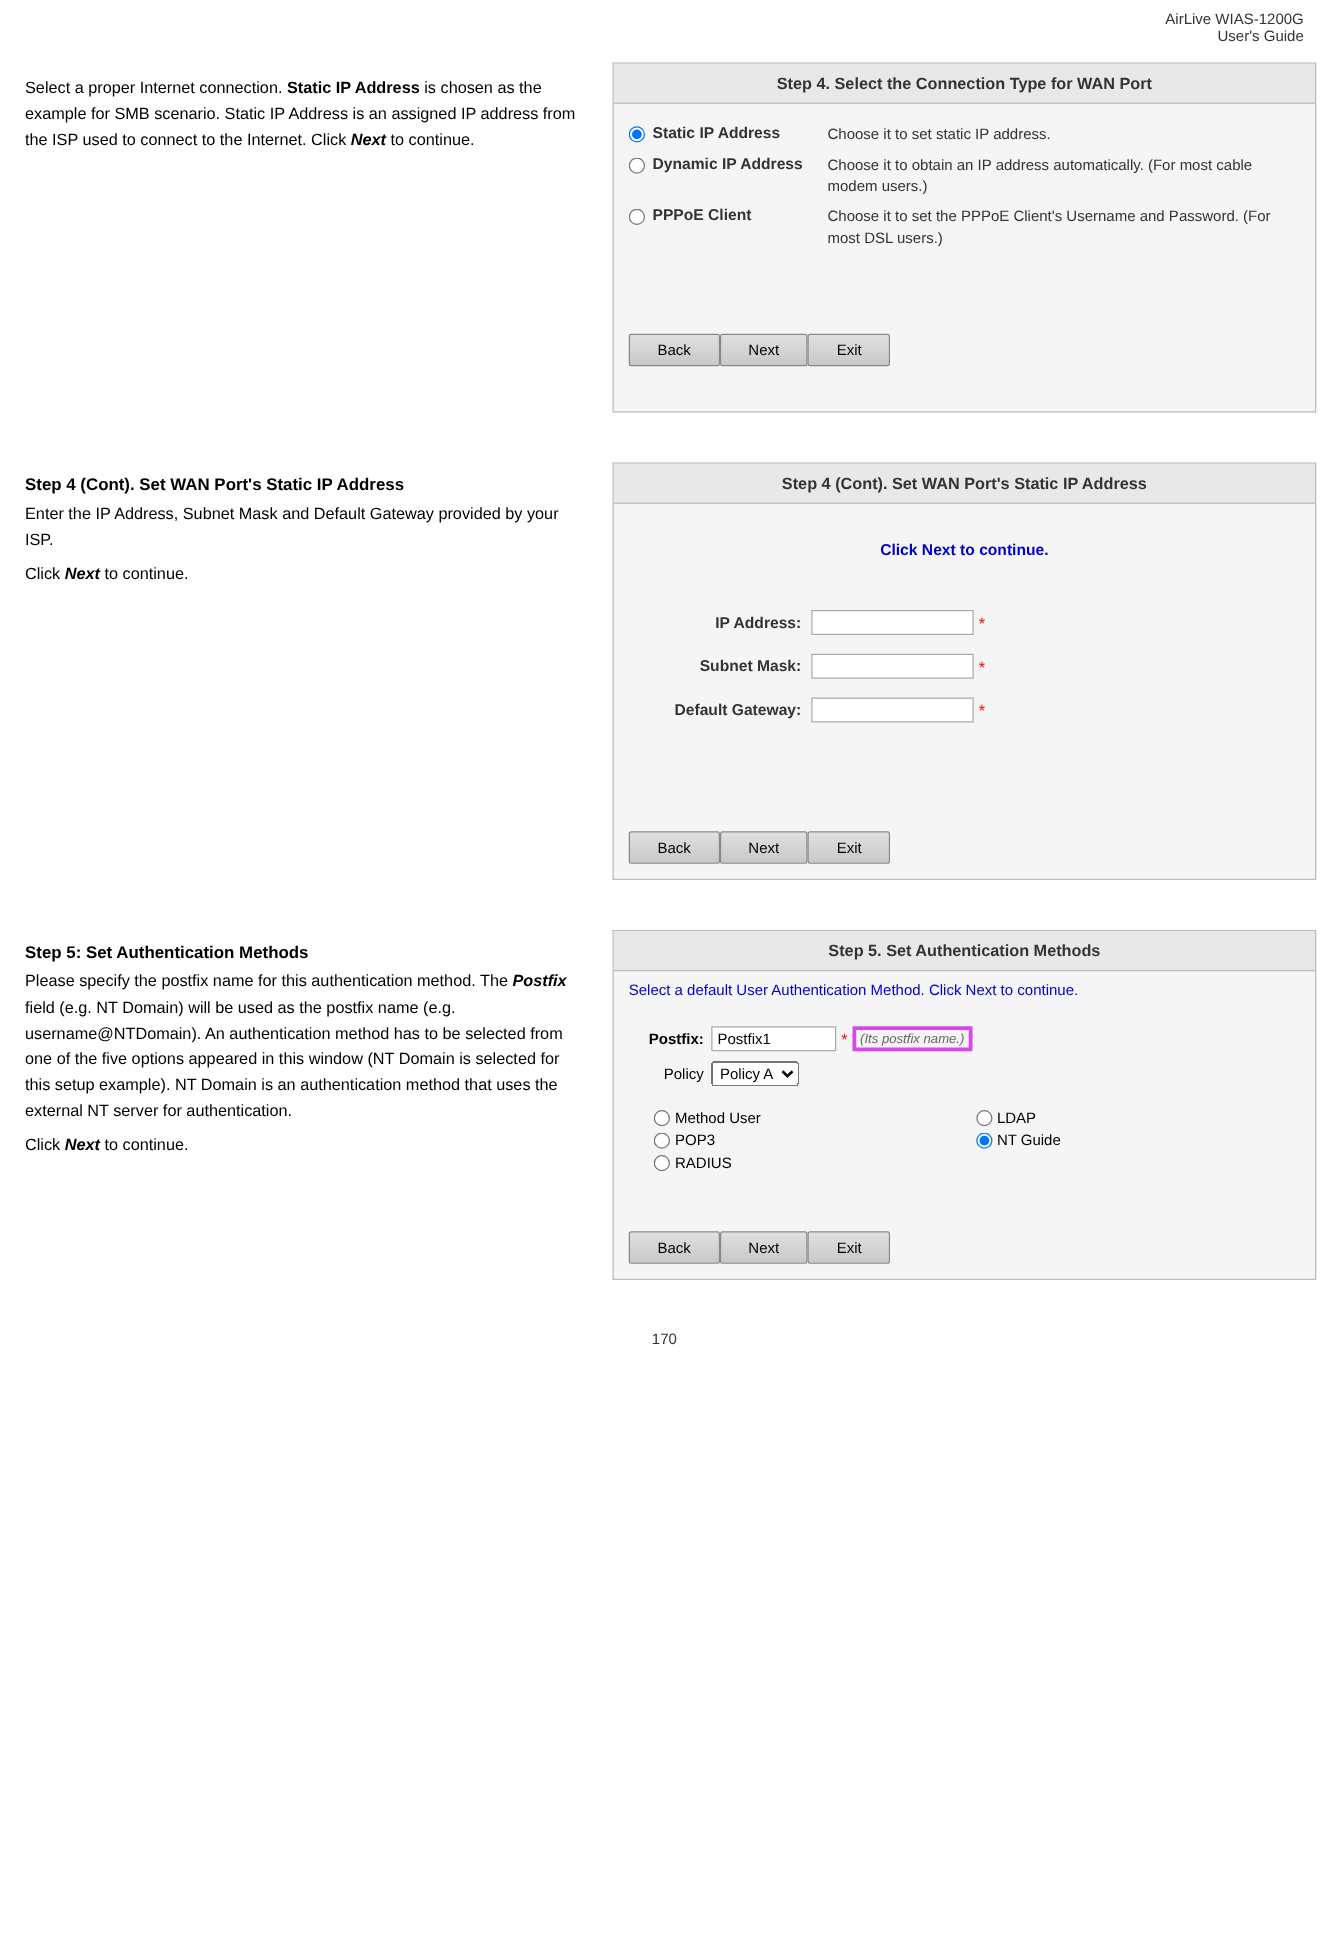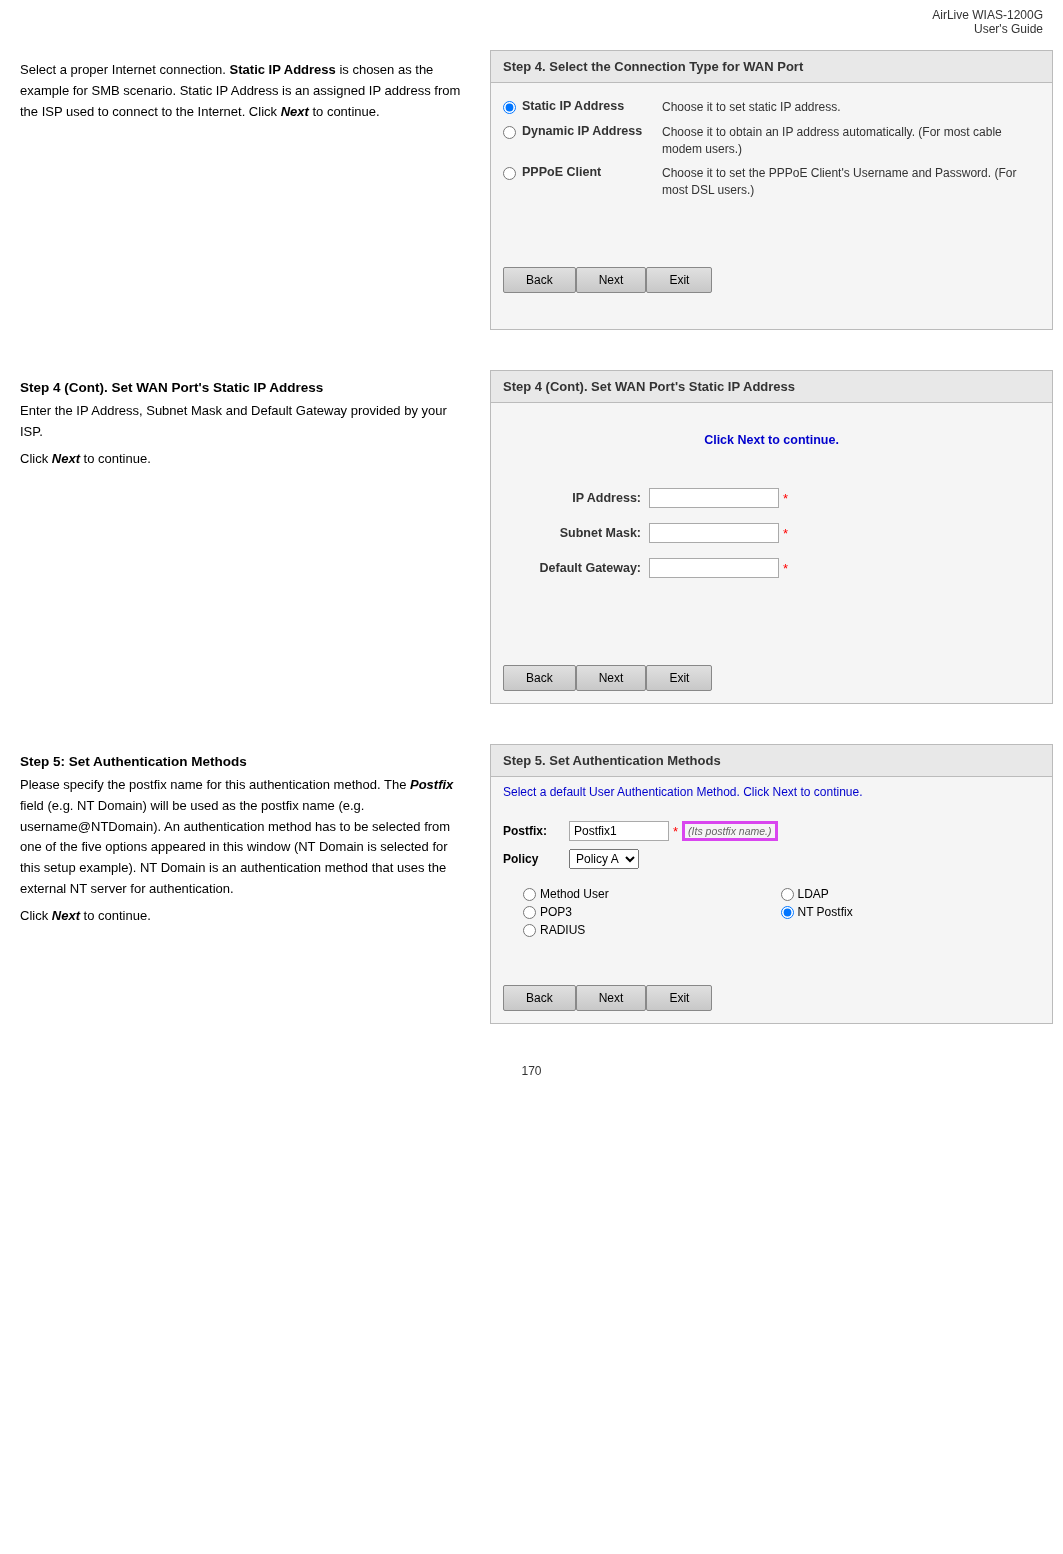--- a/index.html
+++ b/index.html
@@ -49,21 +49,21 @@
       background: #f5f5f5;
       padding: 0;
       min-height: 280px;
     }
     .panel-title {
       background: #e8e8e8;
       border-bottom: 1px solid #bbb;
       padding: 8px 12px;
       font-size: 13px;
       font-weight: bold;
-      text-align: left;
+      text-align: center;
       color: #333;
     }
     .panel-subtitle {
       color: #0000cc;
       font-size: 12px;
       padding: 8px 12px;
       font-weight: normal;
     }
     .panel-body {
       padding: 8px 12px;
@@ -151,21 +151,21 @@
     }
     .postfix-row {
       display: flex;
       align-items: center;
       margin: 8px 0;
     }
     .postfix-label {
       font-size: 12px;
       font-weight: bold;
       width: 60px;
-      text-align: left;
+      text-align: right;
       margin-right: 6px;
     }
     .postfix-input {
       border: 1px solid #aaa;
       padding: 2px 4px;
       font-size: 12px;
       width: 100px;
     }
     .postfix-hint {
       font-size: 10.5px;
@@ -175,23 +175,23 @@
       padding: 1px 3px;
       margin-left: 4px;
     }
     .policy-row {
       display: flex;
       align-items: center;
       margin: 6px 0;
     }
     .policy-label {
       font-size: 12px;
-      font-weight: bold;
+      font-weight: normal;
       width: 60px;
-      text-align: left;
+      text-align: right;
       margin-right: 6px;
     }
     .policy-select {
       font-size: 12px;
       padding: 1px 2px;
     }
     .auth-options {
       padding: 6px 12px 4px 20px;
     }
     .auth-radio-grid {
@@ -343,21 +343,21 @@
             <div class="auth-radio-item">
               <input type="radio" name="auth_method" style="">
               <span>LDAP</span>
             </div>
             <div class="auth-radio-item">
               <input type="radio" name="auth_method" style="">
               <span>POP3</span>
             </div>
             <div class="auth-radio-item">
               <input type="radio" name="auth_method" checked="" style="">
-              <span>NT Postfix</span>
+              <span>NT Guide</span>
             </div>
             <div class="auth-radio-item">
               <input type="radio" name="auth_method" style="">
               <span>RADIUS</span>
             </div>
           </div>
         </div>
       </div>
 
       <div class="spacer"></div>

